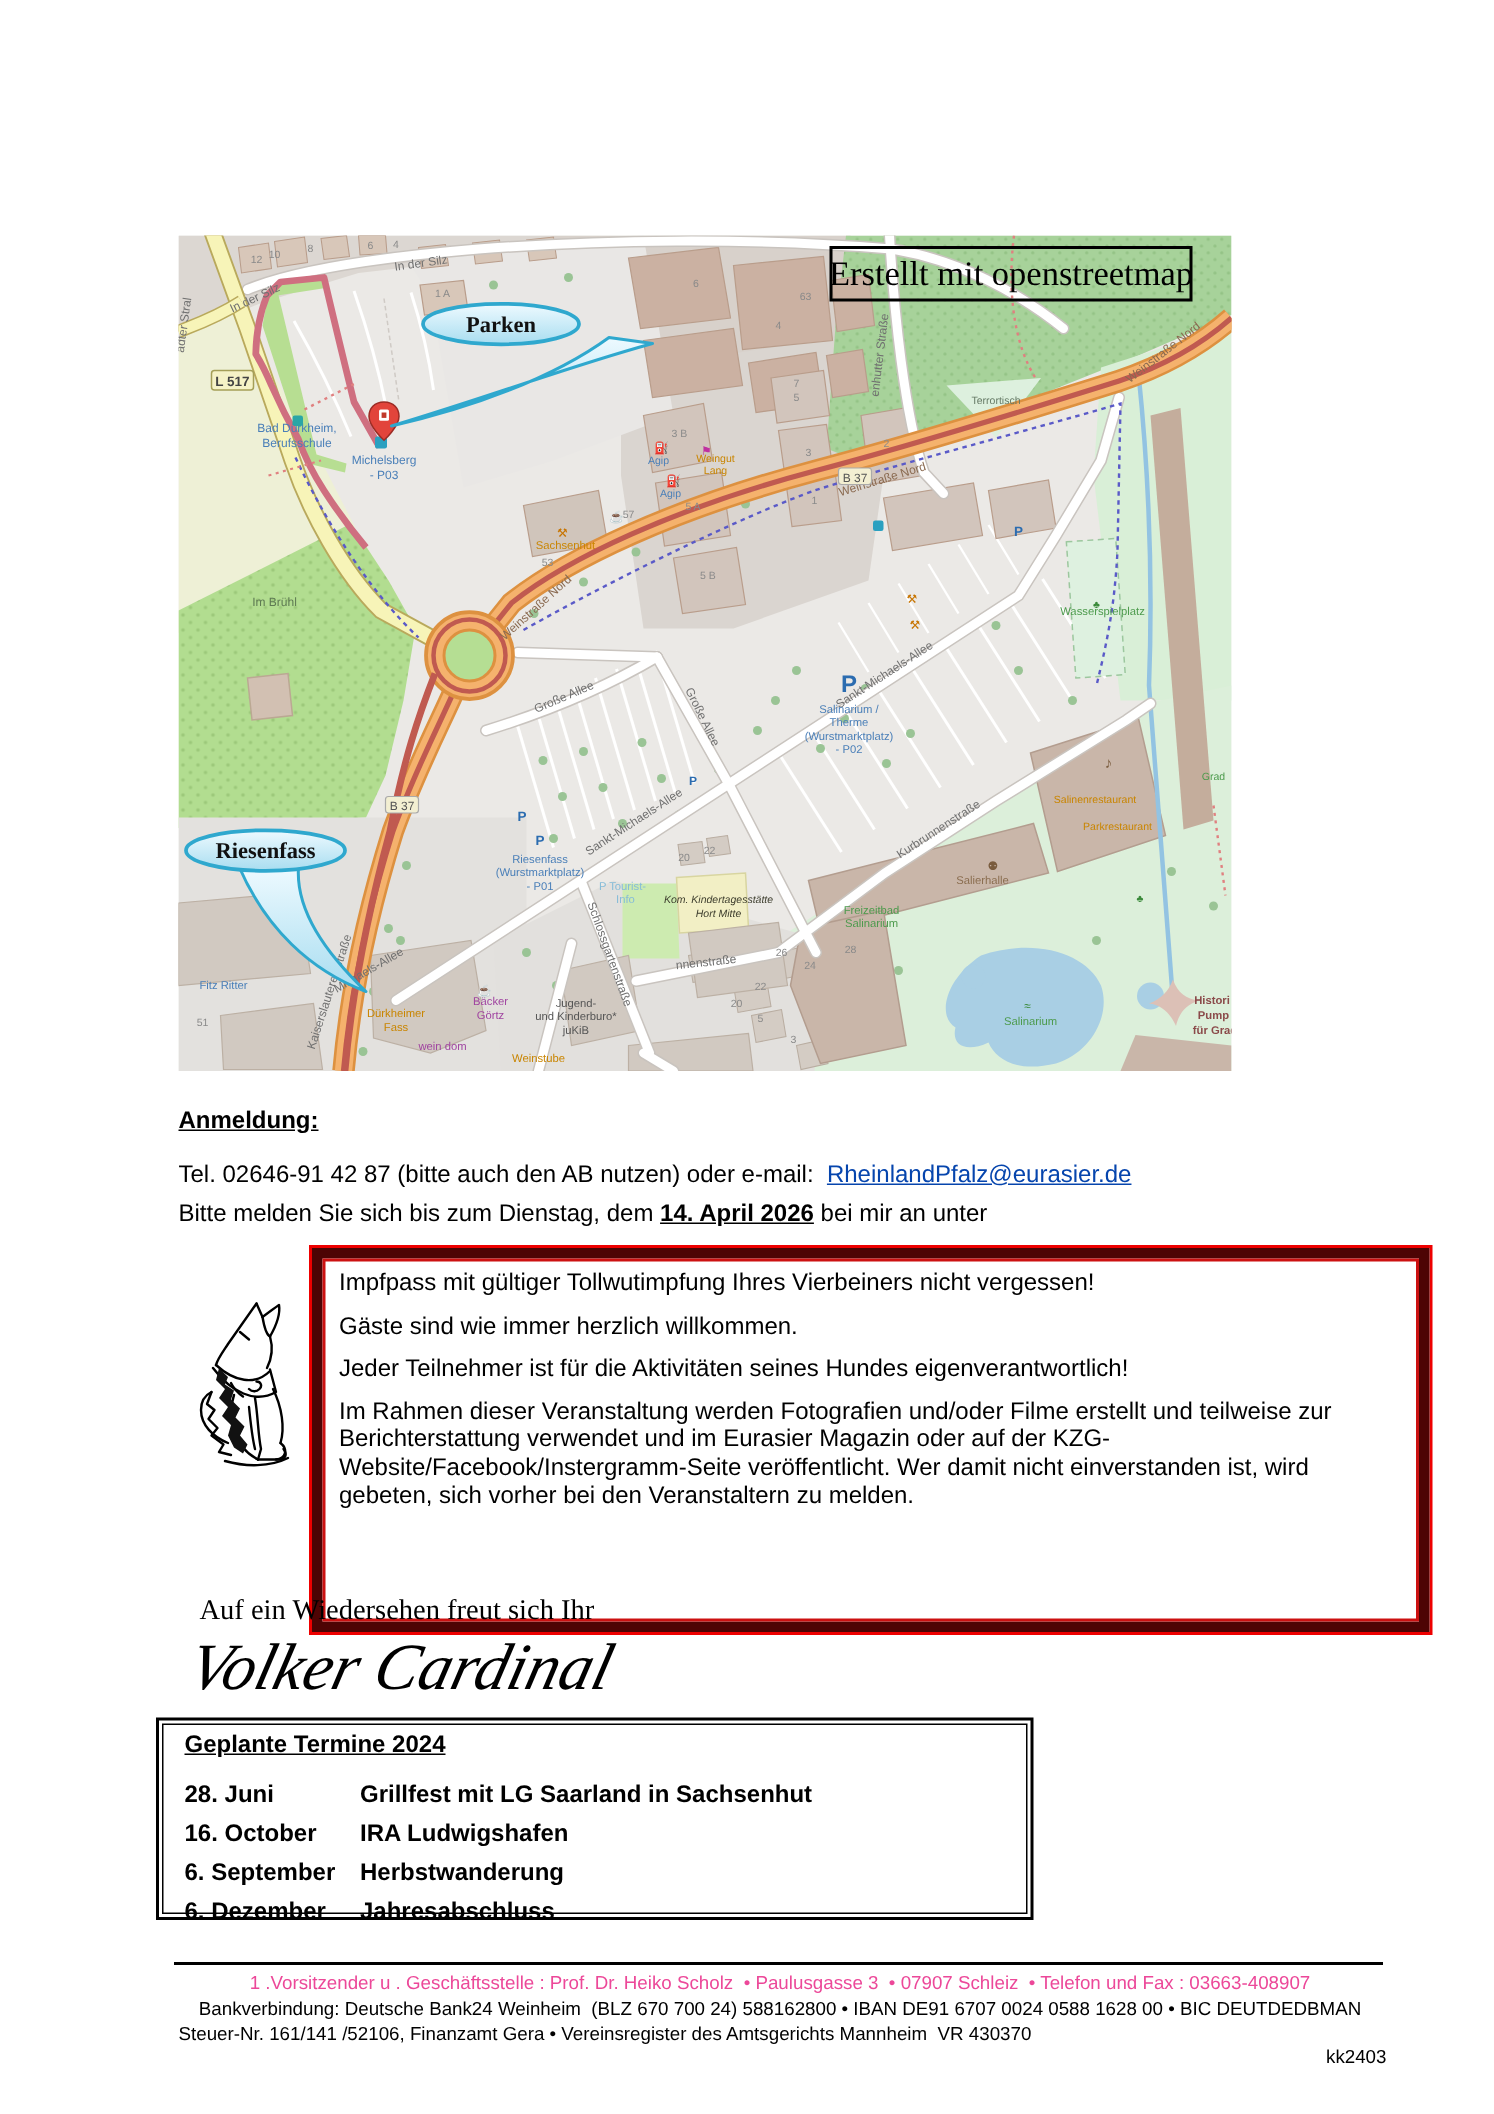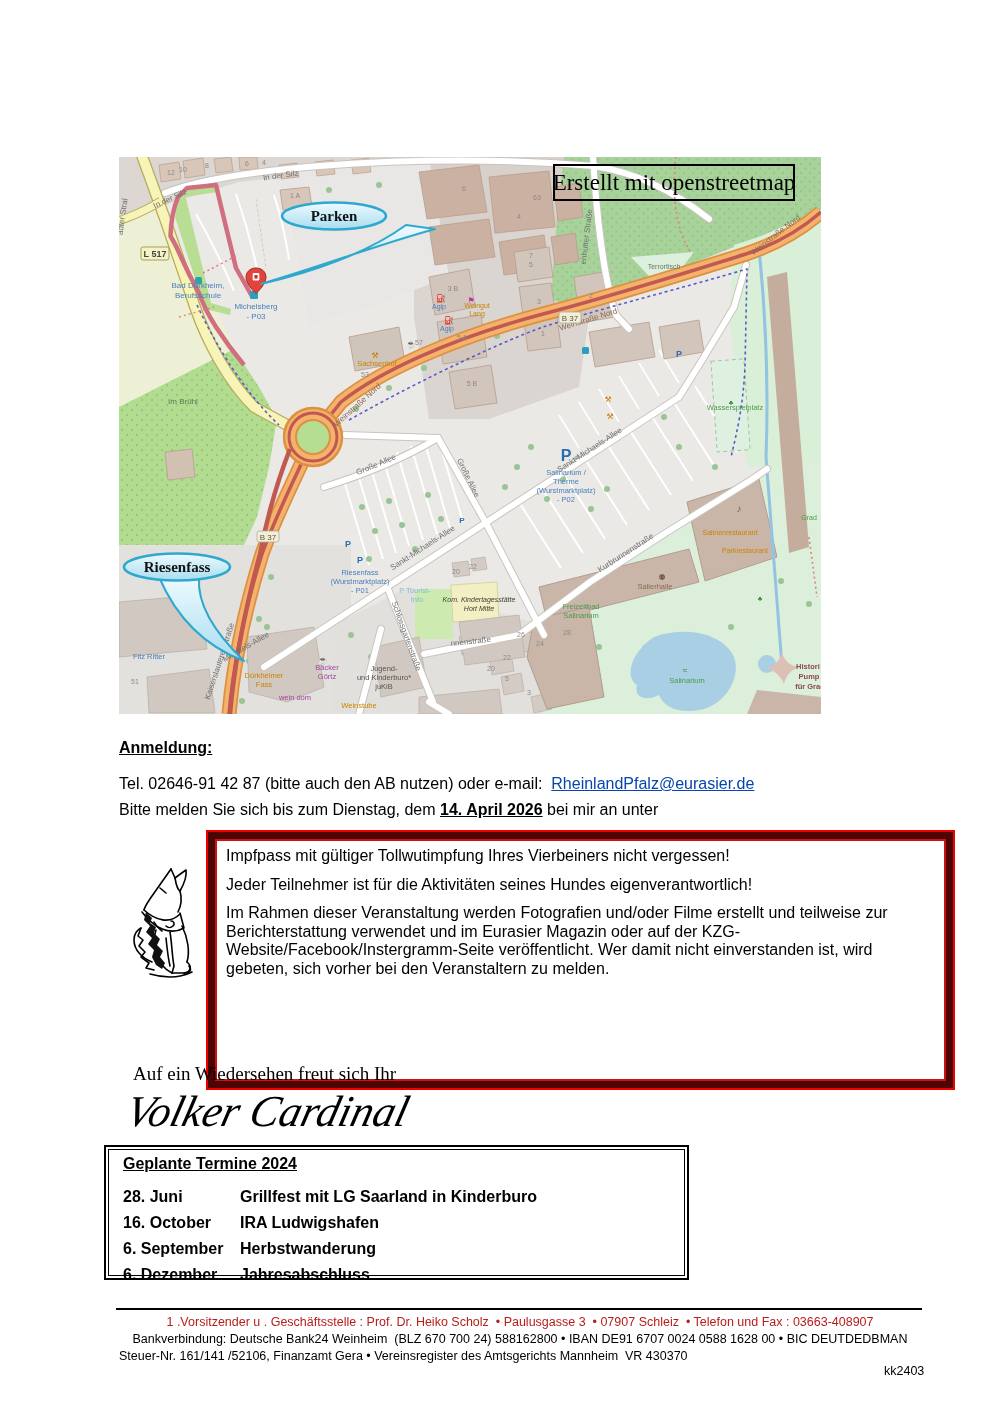--- a/index.html
+++ b/index.html
@@ -407,20 +407,21 @@
 <div class="abs t16" style="left:119px;top:801px">Bitte melden Sie sich bis zum Dienstag, dem <b style="text-decoration:underline">14. April 2026</b> bei mir an unter</div>
 
 <div class="abs t16" style="left:119px;top:775px">Tel. 02646-91 42 87 (bitte auch den AB nutzen) oder e-mail:&nbsp; <a class="mail" href="#">RheinlandPfalz@eurasier.de</a></div>
 
 <div class="abs" style="left:206px;top:830px;width:749px;height:260px;box-sizing:border-box;border:2px solid #ee0000">
  <div style="width:100%;height:100%;box-sizing:border-box;border:7px solid #4d0404">
   <div style="width:100%;height:100%;box-sizing:border-box;border:2px solid #cc1111;padding:6px 10px 0 9px;font-size:16px;line-height:18.6px;color:#000">
 
    <div style="margin-bottom:10px">Impfpass mit gültiger Tollwutimpfung Ihres Vierbeiners nicht vergessen!</div>
 
+   <div style="margin-bottom:10px">Gäste sind wie immer herzlich willkommen.</div>
 
    <div style="margin-bottom:10px">Jeder Teilnehmer ist für die Aktivitäten seines Hundes eigenverantwortlich!</div>
 
    <div>Im Rahmen dieser Veranstaltung werden Fotografien und/oder Filme erstellt und teilweise zur Berichterstattung verwendet und im Eurasier Magazin oder auf der KZG-Website/Facebook/Instergramm-Seite veröffentlicht. Wer damit nicht einverstanden ist, wird gebeten, sich vorher bei den Veranstaltern zu melden.</div>
   </div>
  </div>
 </div>
 
 <div class="abs" style="left:126px;top:866px">
 
@@ -460,31 +461,31 @@
 
 <div class="abs" style="left:133px;top:1063px;font-family:'Liberation Serif',serif;font-size:19px;color:#000">Auf ein Wiedersehen freut sich Ihr</div>
 
 <div class="abs" style="left:121px;top:1086px;font-family:'Liberation Serif',serif;font-style:italic;font-size:44px;color:#000;transform:skewX(-14deg);transform-origin:left bottom">Volker Cardinal</div>
 
 <div class="abs" style="left:104px;top:1145px;width:585px;height:135px;box-sizing:border-box;border:2px solid #000;padding:2px">
  <div style="width:100%;height:100%;box-sizing:border-box;border:1.5px solid #000;padding:5px 0 0 14px;font-size:16px;font-weight:bold;color:#000">
 
   <div style="text-decoration:underline;margin-bottom:15px">Geplante Termine 2024</div>
 
-  <div style="margin-bottom:8px"><span style="display:inline-block;width:117px">28. Juni</span><span>Grillfest mit LG Saarland in Kinderburo</span></div>
+  <div style="margin-bottom:8px"><span style="display:inline-block;width:117px">28. Juni</span><span>Grillfest mit LG Saarland in Sachsenhut</span></div>
 
   <div style="margin-bottom:8px"><span style="display:inline-block;width:117px">16. October</span><span>IRA Ludwigshafen</span></div>
 
   <div style="margin-bottom:8px"><span style="display:inline-block;width:117px">6. September</span><span>Herbstwanderung</span></div>
 
   <div><span style="display:inline-block;width:117px">6. Dezember</span><span>Jahresabschluss</span></div>
  </div>
 </div>
 
 <div class="abs" style="left:116px;top:1308px;width:806px;height:2px;background:#000"></div>
 
-<div class="abs" style="left:119px;top:1315px;width:802px;text-align:center;font-size:12.5px;color:#b91c1c">1 .Vorsitzender u . Geschäftsstelle : Prof. Dr. Heiko Scholz &nbsp;• Paulusgasse 3 &nbsp;• 07907 Schleiz &nbsp;• Telefon und Fax : 03663-408907</div>
+<div class="abs" style="left:119px;top:1315px;width:802px;text-align:center;font-size:12.5px;color:#ec4899">1 .Vorsitzender u . Geschäftsstelle : Prof. Dr. Heiko Scholz &nbsp;• Paulusgasse 3 &nbsp;• 07907 Schleiz &nbsp;• Telefon und Fax : 03663-408907</div>
 
 <div class="abs" style="left:119px;top:1332px;width:802px;text-align:center;font-size:12.5px;color:#000">Bankverbindung: Deutsche Bank24 Weinheim &nbsp;(BLZ 670 700 24) 588162800 • IBAN DE91 6707 0024 0588 1628 00 • BIC DEUTDEDBMAN</div>
 
 <div class="abs" style="left:119px;top:1349px;width:802px;text-align:left;font-size:12.5px;color:#000">Steuer-Nr. 161/141 /52106, Finanzamt Gera • Vereinsregister des Amtsgerichts Mannheim &nbsp;VR 430370</div>
 
 <div class="abs" style="left:884px;top:1364px;font-size:12.5px;color:#000">kk2403</div>
 
 </body></html>

